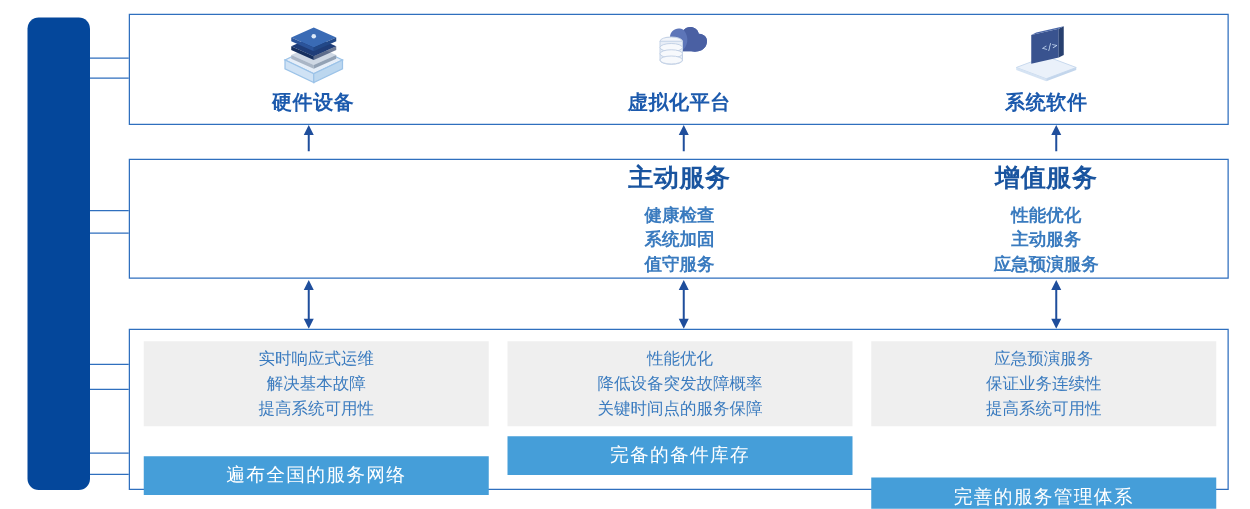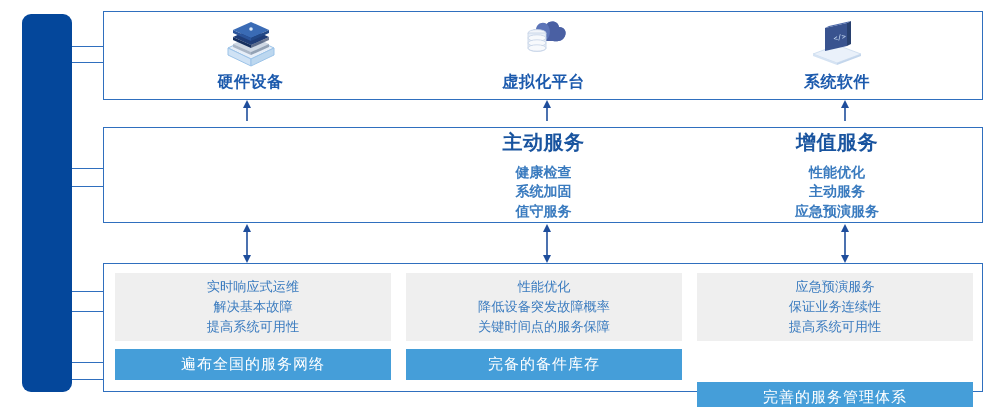--- a/index.html
+++ b/index.html
@@ -297,21 +297,21 @@
       <div class="pos-line">性能优化</div>
       <div class="pos-line">降低设备突发故障概率</div>
       <div class="pos-line">关键时间点的服务保障</div>
     </div>
     <div class="pos-card" style="left:593px; top:9px; width:276px; height:68px;">
       <div class="pos-line">应急预演服务</div>
       <div class="pos-line">保证业务连续性</div>
       <div class="pos-line">提高系统可用性</div>
     </div>
 
-    <div class="adv-bar" style="left:11px; top:85px; width:276px; height:31px;">
+    <div class="adv-bar" style="left:11px; top:101px; width:276px; height:31px;">
       <span class="adv-text">遍布全国的服务网络</span>
     </div>
     <div class="adv-bar" style="left:302px; top:85px; width:276px; height:31px;">
       <span class="adv-text">完备的备件库存</span>
     </div>
     <div class="adv-bar" style="left:593px; top:85px; width:276px; height:31px;margin-top:33px;">
       <span class="adv-text">完善的服务管理体系</span>
     </div>
   </div>
 

